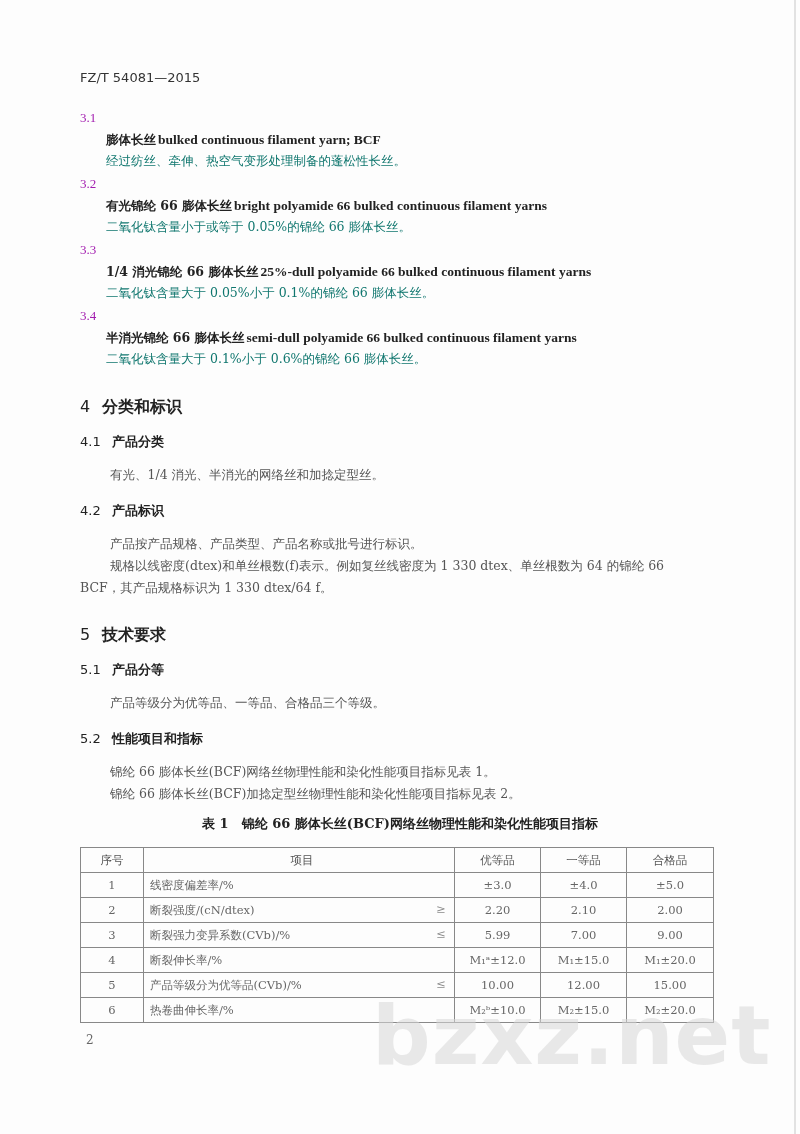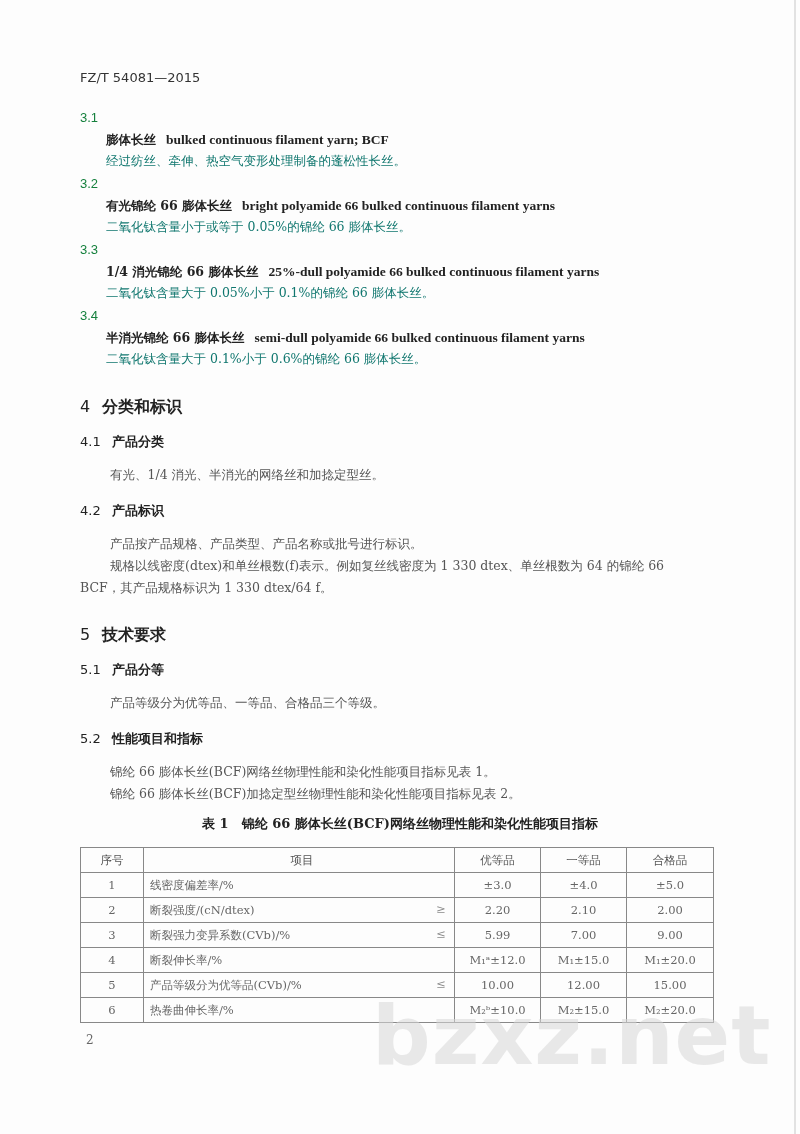--- a/index.html
+++ b/index.html
@@ -5,23 +5,23 @@
   html, body { margin: 0; padding: 0; }
   body {
     width: 800px; height: 1134px; position: relative; overflow: hidden;
     background: #fdfdfd;
     font-family: "DejaVu Serif", "Liberation Serif", serif;
     color: #555;
   }
   .edge { position: absolute; left: 794px; top: 0; width: 2px; height: 1134px; background: #e2e2e2; }
   .abs { position: absolute; white-space: nowrap; }
   .std-code { left: 80px; top: 70px; font-family: "DejaVu Sans", "Liberation Sans", sans-serif; font-size: 13px; color: #333; }
-  .num { font-family: Liberation Sans, sans-serif; font-size: 13px; color: #15803d; }
+  .num { font-family: Liberation Serif, serif; font-size: 13px; color: #a21caf; }
   .term { font-size: 12.5px; color: #222; font-weight: bold; }
-  .term .en { font-family: "Liberation Serif", serif; font-weight: bold; font-size: 13.5px; margin-left: 10px; }
+  .term .en { font-family: "Liberation Serif", serif; font-weight: bold; font-size: 13.5px; margin-left: 2px; }
   .def { font-size: 12.5px; color: #0f766e; }
   .h1 { font-family: "DejaVu Sans", "Liberation Sans", sans-serif; font-size: 16px; color: #222; font-weight: bold; }
   .h1 .n { font-weight: normal; display: inline-block; width: 22px; }
   .h2 { font-family: "DejaVu Sans", "Liberation Sans", sans-serif; font-size: 13px; color: #222; font-weight: bold; }
   .h2 .n { font-weight: normal; display: inline-block; width: 32px; }
   .para { font-size: 12.5px; color: #555; }
   .caption { left: 0; width: 800px; text-align: center; top: 815px; font-size: 13px; font-weight: bold; color: #222; }
   table.t1 {
     position: absolute; left: 80px; top: 847px; border-collapse: collapse;
     border: 1.5px solid #666; font-size: 11.5px; color: #666;

